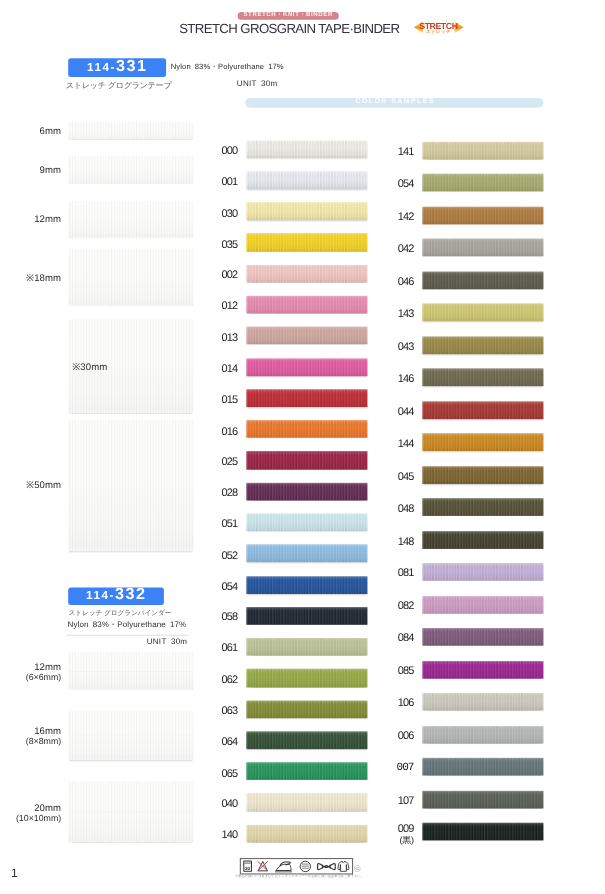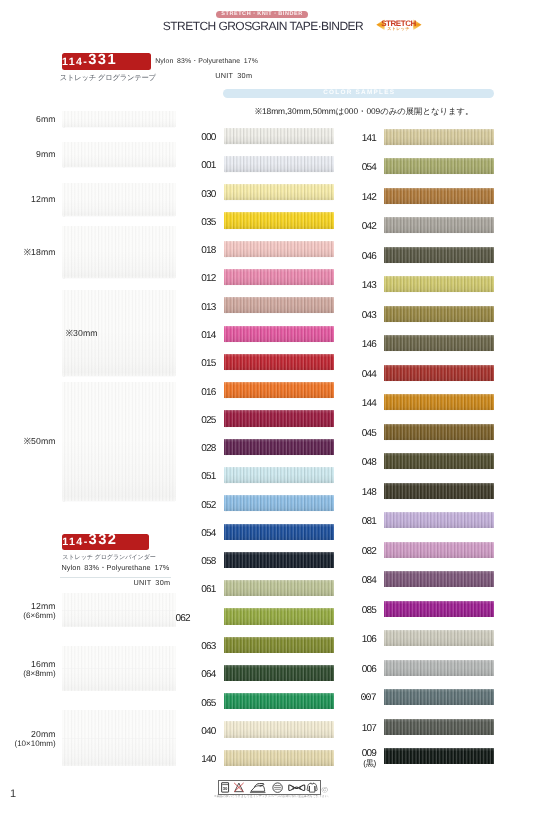--- a/index.html
+++ b/index.html
@@ -20,22 +20,22 @@
   .main-title-inner{display:inline-block;}
 
   .stretch-badge{position:absolute;left:375.8px;top:19.0px;width:45.8px;height:11.6px;}
   .stretch-badge svg{position:absolute;left:0;top:0;}
   .stretch-badge .sb-txt{position:absolute;left:0;top:1.1px;width:45.5px;text-align:center;
         font-size:8.0px;font-weight:700;color:#cb3f24;letter-spacing:-.42px;line-height:1;}
   .stretch-badge .sb-sub{position:absolute;left:0;top:8.2px;width:45.5px;text-align:center;
         font-size:4.1px;color:#e79a3f;letter-spacing:.35px;line-height:1;font-weight:700;}
 
   
-  .codebox{position:absolute;border-radius:2.5px;background:#b91c1c;
-        display:flex;align-items:flex-end;justify-content:flex-start;}
+  .codebox{position:absolute;border-radius:2.5px;background:#3b82f6;
+        display:flex;align-items:flex-end;justify-content:center;}
   .codebox span{color:#ffffff;font-weight:700;letter-spacing:1.4px;line-height:1;
         display:inline-block;}
   .code-a{font-size:10.7px;transform:translateY(-3.1px);}
   .code-b{font-size:14.7px;transform:translateY(-2.6px);}
   .jpname{position:absolute;font-size:7.4px;color:#5a6069;letter-spacing:-.3px;white-space:nowrap;
         line-height:9px;}
   .composition{position:absolute;font-size:6.93px;color:#2e2e2e;letter-spacing:.1px;white-space:nowrap;
         line-height:9px;word-spacing:1.6px;}
   .unit{position:absolute;font-size:7.3px;color:#2e2e2e;letter-spacing:.25px;white-space:nowrap;
         line-height:9px;word-spacing:1.8px;}
@@ -94,23 +94,20 @@
       </defs>
       <path d="M17.0 0.5 L17.0 22.4 L0.6 11.45 Z" fill="url(#gold)"></path>
       <path d="M74.0 0.5 L74.0 22.4 L90.4 11.45 Z" fill="url(#gold)"></path>
     </svg>
     <div class="sb-txt">STRETCH</div>
     <div class="sb-sub">ストレッチ</div>
   </div>
 
   <div class="cs-banner">
     <span>COLOR SAMPLES</span>
-  </div>
-  <div class="cs-note">
-    <span class="cs-note-inner">※18mm,30mm,50mmは000・009のみの展開となります。</span>
   </div>
 
   <div id="products">
       <div class="codebox" style="left: 61.9px; top: 53.2px; width: 89.5px; height: 17.2px;">
         <span class="code-a">114-</span>
         <span class="code-b">331</span>
       </div>
       <div class="jpname" style="left: 59.8px; top: 72.8px;">ストレッチ グログランテープ</div>
       <div class="composition" style="left: 155.2px; top: 56.6px;">Nylon 83%・Polyurethane 17%</div>
       <div class="unit" style="left: 215.3px; top: 70.8px;">UNIT 30m</div>
@@ -150,21 +147,21 @@
   <div id="colorcols">
       <div class="swatch" style="left: 223.5px; top: 127.6px; width: 110.5px; height: 16.2px; background: repeating-linear-gradient(90deg, rgba(255, 255, 255, 0.21) 0px, rgba(255, 255, 255, 0.063) 0.38px, rgba(0, 0, 0, 0.04) 0.72px, rgba(0, 0, 0, 0.114) 1px, rgba(255, 255, 255, 0.21) 1.42px), linear-gradient(rgba(255, 255, 255, 0.3) 0%, rgba(255, 255, 255, 0.1) 8%, rgba(255, 255, 255, 0) 22%, rgba(0, 0, 0, 0) 46%, rgba(0, 0, 0, 0.043) 82%, rgba(0, 0, 0, 0.1) 96%, rgba(0, 0, 0, 0.043) 100%), rgb(239, 238, 232); box-shadow: rgba(0, 0, 0, 0.2) 0px 1.1px 1.4px -0.6px; filter: blur(0.18px);"></div>
       <div class="ccode" style="left: 175.6px; top: 133px; width: 40px; text-align: right;"><span>000</span></div>
       <div class="swatch" style="left: 223.5px; top: 155.88px; width: 110.5px; height: 16.2px; background: repeating-linear-gradient(90deg, rgba(255, 255, 255, 0.21) 0px, rgba(255, 255, 255, 0.063) 0.38px, rgba(0, 0, 0, 0.04) 0.72px, rgba(0, 0, 0, 0.114) 1px, rgba(255, 255, 255, 0.21) 1.42px), linear-gradient(rgba(255, 255, 255, 0.3) 0%, rgba(255, 255, 255, 0.1) 8%, rgba(255, 255, 255, 0) 22%, rgba(0, 0, 0, 0) 46%, rgba(0, 0, 0, 0.043) 82%, rgba(0, 0, 0, 0.1) 96%, rgba(0, 0, 0, 0.043) 100%), rgb(233, 236, 242); box-shadow: rgba(0, 0, 0, 0.2) 0px 1.1px 1.4px -0.6px; filter: blur(0.18px);"></div>
       <div class="ccode" style="left: 175.6px; top: 161.28px; width: 40px; text-align: right;"><span>001</span></div>
       <div class="swatch" style="left: 223.5px; top: 184.16px; width: 110.5px; height: 16.2px; background: repeating-linear-gradient(90deg, rgba(255, 255, 255, 0.21) 0px, rgba(255, 255, 255, 0.063) 0.38px, rgba(0, 0, 0, 0.04) 0.72px, rgba(0, 0, 0, 0.114) 1px, rgba(255, 255, 255, 0.21) 1.42px), linear-gradient(rgba(255, 255, 255, 0.3) 0%, rgba(255, 255, 255, 0.1) 8%, rgba(255, 255, 255, 0) 22%, rgba(0, 0, 0, 0) 46%, rgba(0, 0, 0, 0.043) 82%, rgba(0, 0, 0, 0.1) 96%, rgba(0, 0, 0, 0.043) 100%), rgb(247, 236, 168); box-shadow: rgba(0, 0, 0, 0.2) 0px 1.1px 1.4px -0.6px; filter: blur(0.18px);"></div>
       <div class="ccode" style="left: 175.6px; top: 189.56px; width: 40px; text-align: right;"><span>030</span></div>
       <div class="swatch" style="left: 223.5px; top: 212.44px; width: 110.5px; height: 16.2px; background: repeating-linear-gradient(90deg, rgba(255, 255, 255, 0.21) 0px, rgba(255, 255, 255, 0.063) 0.38px, rgba(0, 0, 0, 0.04) 0.72px, rgba(0, 0, 0, 0.114) 1px, rgba(255, 255, 255, 0.21) 1.42px), linear-gradient(rgba(255, 255, 255, 0.3) 0%, rgba(255, 255, 255, 0.1) 8%, rgba(255, 255, 255, 0) 22%, rgba(0, 0, 0, 0) 46%, rgba(0, 0, 0, 0.043) 82%, rgba(0, 0, 0, 0.1) 96%, rgba(0, 0, 0, 0.043) 100%), rgb(248, 212, 30); box-shadow: rgba(0, 0, 0, 0.2) 0px 1.1px 1.4px -0.6px; filter: blur(0.18px);"></div>
       <div class="ccode" style="left: 175.6px; top: 217.84px; width: 40px; text-align: right;"><span>035</span></div>
       <div class="swatch" style="left: 223.5px; top: 240.72px; width: 110.5px; height: 16.2px; background: repeating-linear-gradient(90deg, rgba(255, 255, 255, 0.21) 0px, rgba(255, 255, 255, 0.063) 0.38px, rgba(0, 0, 0, 0.04) 0.72px, rgba(0, 0, 0, 0.114) 1px, rgba(255, 255, 255, 0.21) 1.42px), linear-gradient(rgba(255, 255, 255, 0.3) 0%, rgba(255, 255, 255, 0.1) 8%, rgba(255, 255, 255, 0) 22%, rgba(0, 0, 0, 0) 46%, rgba(0, 0, 0, 0.043) 82%, rgba(0, 0, 0, 0.1) 96%, rgba(0, 0, 0, 0.043) 100%), rgb(244, 199, 195); box-shadow: rgba(0, 0, 0, 0.2) 0px 1.1px 1.4px -0.6px; filter: blur(0.18px);"></div>
-      <div class="ccode" style="left: 175.6px; top: 246.12px; width: 40px; text-align: right;"><span>018</span></div>
+      <div class="ccode" style="left: 175.6px; top: 246.12px; width: 40px; text-align: right;"><span>002</span></div>
       <div class="swatch" style="left: 223.5px; top: 269px; width: 110.5px; height: 16.2px; background: repeating-linear-gradient(90deg, rgba(255, 255, 255, 0.21) 0px, rgba(255, 255, 255, 0.063) 0.38px, rgba(0, 0, 0, 0.04) 0.72px, rgba(0, 0, 0, 0.114) 1px, rgba(255, 255, 255, 0.21) 1.42px), linear-gradient(rgba(255, 255, 255, 0.3) 0%, rgba(255, 255, 255, 0.1) 8%, rgba(255, 255, 255, 0) 22%, rgba(0, 0, 0, 0) 46%, rgba(0, 0, 0, 0.043) 82%, rgba(0, 0, 0, 0.1) 96%, rgba(0, 0, 0, 0.043) 100%), rgb(234, 136, 174); box-shadow: rgba(0, 0, 0, 0.2) 0px 1.1px 1.4px -0.6px; filter: blur(0.18px);"></div>
       <div class="ccode" style="left: 175.6px; top: 274.4px; width: 40px; text-align: right;"><span>012</span></div>
       <div class="swatch" style="left: 223.5px; top: 297.28px; width: 110.5px; height: 16.2px; background: repeating-linear-gradient(90deg, rgba(255, 255, 255, 0.21) 0px, rgba(255, 255, 255, 0.063) 0.38px, rgba(0, 0, 0, 0.04) 0.72px, rgba(0, 0, 0, 0.114) 1px, rgba(255, 255, 255, 0.21) 1.42px), linear-gradient(rgba(255, 255, 255, 0.3) 0%, rgba(255, 255, 255, 0.1) 8%, rgba(255, 255, 255, 0) 22%, rgba(0, 0, 0, 0) 46%, rgba(0, 0, 0, 0.043) 82%, rgba(0, 0, 0, 0.1) 96%, rgba(0, 0, 0, 0.043) 100%), rgb(207, 168, 158); box-shadow: rgba(0, 0, 0, 0.2) 0px 1.1px 1.4px -0.6px; filter: blur(0.18px);"></div>
       <div class="ccode" style="left: 175.6px; top: 302.68px; width: 40px; text-align: right;"><span>013</span></div>
       <div class="swatch" style="left: 223.5px; top: 325.56px; width: 110.5px; height: 16.2px; background: repeating-linear-gradient(90deg, rgba(255, 255, 255, 0.21) 0px, rgba(255, 255, 255, 0.063) 0.38px, rgba(0, 0, 0, 0.04) 0.72px, rgba(0, 0, 0, 0.114) 1px, rgba(255, 255, 255, 0.21) 1.42px), linear-gradient(rgba(255, 255, 255, 0.3) 0%, rgba(255, 255, 255, 0.1) 8%, rgba(255, 255, 255, 0) 22%, rgba(0, 0, 0, 0) 46%, rgba(0, 0, 0, 0.043) 82%, rgba(0, 0, 0, 0.1) 96%, rgba(0, 0, 0, 0.043) 100%), rgb(227, 86, 159); box-shadow: rgba(0, 0, 0, 0.2) 0px 1.1px 1.4px -0.6px; filter: blur(0.18px);"></div>
       <div class="ccode" style="left: 175.6px; top: 330.96px; width: 40px; text-align: right;"><span>014</span></div>
       <div class="swatch" style="left: 223.5px; top: 353.84px; width: 110.5px; height: 16.2px; background: repeating-linear-gradient(90deg, rgba(255, 255, 255, 0.21) 0px, rgba(255, 255, 255, 0.063) 0.38px, rgba(0, 0, 0, 0.04) 0.72px, rgba(0, 0, 0, 0.114) 1px, rgba(255, 255, 255, 0.21) 1.42px), linear-gradient(rgba(255, 255, 255, 0.3) 0%, rgba(255, 255, 255, 0.1) 8%, rgba(255, 255, 255, 0) 22%, rgba(0, 0, 0, 0) 46%, rgba(0, 0, 0, 0.043) 82%, rgba(0, 0, 0, 0.1) 96%, rgba(0, 0, 0, 0.043) 100%), rgb(191, 37, 49); box-shadow: rgba(0, 0, 0, 0.2) 0px 1.1px 1.4px -0.6px; filter: blur(0.18px);"></div>
       <div class="ccode" style="left: 175.6px; top: 359.24px; width: 40px; text-align: right;"><span>015</span></div>
       <div class="swatch" style="left: 223.5px; top: 382.12px; width: 110.5px; height: 16.2px; background: repeating-linear-gradient(90deg, rgba(255, 255, 255, 0.21) 0px, rgba(255, 255, 255, 0.063) 0.38px, rgba(0, 0, 0, 0.04) 0.72px, rgba(0, 0, 0, 0.114) 1px, rgba(255, 255, 255, 0.21) 1.42px), linear-gradient(rgba(255, 255, 255, 0.3) 0%, rgba(255, 255, 255, 0.1) 8%, rgba(255, 255, 255, 0) 22%, rgba(0, 0, 0, 0) 46%, rgba(0, 0, 0, 0.043) 82%, rgba(0, 0, 0, 0.1) 96%, rgba(0, 0, 0, 0.043) 100%), rgb(239, 115, 36); box-shadow: rgba(0, 0, 0, 0.2) 0px 1.1px 1.4px -0.6px; filter: blur(0.18px);"></div>
       <div class="ccode" style="left: 175.6px; top: 387.52px; width: 40px; text-align: right;"><span>016</span></div>
@@ -176,21 +173,21 @@
       <div class="ccode" style="left: 175.6px; top: 472.36px; width: 40px; text-align: right;"><span>051</span></div>
       <div class="swatch" style="left: 223.5px; top: 495.24px; width: 110.5px; height: 16.2px; background: repeating-linear-gradient(90deg, rgba(255, 255, 255, 0.21) 0px, rgba(255, 255, 255, 0.063) 0.38px, rgba(0, 0, 0, 0.04) 0.72px, rgba(0, 0, 0, 0.114) 1px, rgba(255, 255, 255, 0.21) 1.42px), linear-gradient(rgba(255, 255, 255, 0.3) 0%, rgba(255, 255, 255, 0.1) 8%, rgba(255, 255, 255, 0) 22%, rgba(0, 0, 0, 0) 46%, rgba(0, 0, 0, 0.043) 82%, rgba(0, 0, 0, 0.1) 96%, rgba(0, 0, 0, 0.043) 100%), rgb(140, 189, 229); box-shadow: rgba(0, 0, 0, 0.2) 0px 1.1px 1.4px -0.6px; filter: blur(0.18px);"></div>
       <div class="ccode" style="left: 175.6px; top: 500.64px; width: 40px; text-align: right;"><span>052</span></div>
       <div class="swatch" style="left: 223.5px; top: 523.52px; width: 110.5px; height: 16.2px; background: repeating-linear-gradient(90deg, rgba(255, 255, 255, 0.21) 0px, rgba(255, 255, 255, 0.063) 0.38px, rgba(0, 0, 0, 0.04) 0.72px, rgba(0, 0, 0, 0.114) 1px, rgba(255, 255, 255, 0.21) 1.42px), linear-gradient(rgba(255, 255, 255, 0.3) 0%, rgba(255, 255, 255, 0.1) 8%, rgba(255, 255, 255, 0) 22%, rgba(0, 0, 0, 0) 46%, rgba(0, 0, 0, 0.043) 82%, rgba(0, 0, 0, 0.1) 96%, rgba(0, 0, 0, 0.043) 100%), rgb(27, 78, 155); box-shadow: rgba(0, 0, 0, 0.2) 0px 1.1px 1.4px -0.6px; filter: blur(0.18px);"></div>
       <div class="ccode" style="left: 175.6px; top: 528.92px; width: 40px; text-align: right;"><span>054</span></div>
       <div class="swatch" style="left: 223.5px; top: 551.8px; width: 110.5px; height: 16.2px; background: repeating-linear-gradient(90deg, rgba(255, 255, 255, 0.21) 0px, rgba(255, 255, 255, 0.063) 0.38px, rgba(0, 0, 0, 0.04) 0.72px, rgba(0, 0, 0, 0.114) 1px, rgba(255, 255, 255, 0.21) 1.42px), linear-gradient(rgba(255, 255, 255, 0.3) 0%, rgba(255, 255, 255, 0.1) 8%, rgba(255, 255, 255, 0) 22%, rgba(0, 0, 0, 0) 46%, rgba(0, 0, 0, 0.043) 82%, rgba(0, 0, 0, 0.1) 96%, rgba(0, 0, 0, 0.043) 100%), rgb(22, 31, 43); box-shadow: rgba(0, 0, 0, 0.2) 0px 1.1px 1.4px -0.6px; filter: blur(0.18px);"></div>
       <div class="ccode" style="left: 175.6px; top: 557.2px; width: 40px; text-align: right;"><span>058</span></div>
       <div class="swatch" style="left: 223.5px; top: 580.08px; width: 110.5px; height: 16.2px; background: repeating-linear-gradient(90deg, rgba(255, 255, 255, 0.21) 0px, rgba(255, 255, 255, 0.063) 0.38px, rgba(0, 0, 0, 0.04) 0.72px, rgba(0, 0, 0, 0.114) 1px, rgba(255, 255, 255, 0.21) 1.42px), linear-gradient(rgba(255, 255, 255, 0.3) 0%, rgba(255, 255, 255, 0.1) 8%, rgba(255, 255, 255, 0) 22%, rgba(0, 0, 0, 0) 46%, rgba(0, 0, 0, 0.043) 82%, rgba(0, 0, 0, 0.1) 96%, rgba(0, 0, 0, 0.043) 100%), rgb(188, 195, 150); box-shadow: rgba(0, 0, 0, 0.2) 0px 1.1px 1.4px -0.6px; filter: blur(0.18px);"></div>
       <div class="ccode" style="left: 175.6px; top: 585.48px; width: 40px; text-align: right;"><span>061</span></div>
       <div class="swatch" style="left: 223.5px; top: 608.36px; width: 110.5px; height: 16.2px; background: repeating-linear-gradient(90deg, rgba(255, 255, 255, 0.21) 0px, rgba(255, 255, 255, 0.063) 0.38px, rgba(0, 0, 0, 0.04) 0.72px, rgba(0, 0, 0, 0.114) 1px, rgba(255, 255, 255, 0.21) 1.42px), linear-gradient(rgba(255, 255, 255, 0.3) 0%, rgba(255, 255, 255, 0.1) 8%, rgba(255, 255, 255, 0) 22%, rgba(0, 0, 0, 0) 46%, rgba(0, 0, 0, 0.043) 82%, rgba(0, 0, 0, 0.1) 96%, rgba(0, 0, 0, 0.043) 100%), rgb(147, 169, 63); box-shadow: rgba(0, 0, 0, 0.2) 0px 1.1px 1.4px -0.6px; filter: blur(0.18px);"></div>
-      <div class="ccode" style="left: 175.6px; top: 613.76px; width: 40px; "><span>062</span></div>
+      <div class="ccode" style="left: 175.6px; top: 613.76px; width: 40px; text-align: right;"><span>062</span></div>
       <div class="swatch" style="left: 223.5px; top: 636.64px; width: 110.5px; height: 16.2px; background: repeating-linear-gradient(90deg, rgba(255, 255, 255, 0.21) 0px, rgba(255, 255, 255, 0.063) 0.38px, rgba(0, 0, 0, 0.04) 0.72px, rgba(0, 0, 0, 0.114) 1px, rgba(255, 255, 255, 0.21) 1.42px), linear-gradient(rgba(255, 255, 255, 0.3) 0%, rgba(255, 255, 255, 0.1) 8%, rgba(255, 255, 255, 0) 22%, rgba(0, 0, 0, 0) 46%, rgba(0, 0, 0, 0.043) 82%, rgba(0, 0, 0, 0.1) 96%, rgba(0, 0, 0, 0.043) 100%), rgb(127, 138, 46); box-shadow: rgba(0, 0, 0, 0.2) 0px 1.1px 1.4px -0.6px; filter: blur(0.18px);"></div>
       <div class="ccode" style="left: 175.6px; top: 642.04px; width: 40px; text-align: right;"><span>063</span></div>
       <div class="swatch" style="left: 223.5px; top: 664.92px; width: 110.5px; height: 16.2px; background: repeating-linear-gradient(90deg, rgba(255, 255, 255, 0.21) 0px, rgba(255, 255, 255, 0.063) 0.38px, rgba(0, 0, 0, 0.04) 0.72px, rgba(0, 0, 0, 0.114) 1px, rgba(255, 255, 255, 0.21) 1.42px), linear-gradient(rgba(255, 255, 255, 0.3) 0%, rgba(255, 255, 255, 0.1) 8%, rgba(255, 255, 255, 0) 22%, rgba(0, 0, 0, 0) 46%, rgba(0, 0, 0, 0.043) 82%, rgba(0, 0, 0, 0.1) 96%, rgba(0, 0, 0, 0.043) 100%), rgb(46, 74, 45); box-shadow: rgba(0, 0, 0, 0.2) 0px 1.1px 1.4px -0.6px; filter: blur(0.18px);"></div>
       <div class="ccode" style="left: 175.6px; top: 670.32px; width: 40px; text-align: right;"><span>064</span></div>
       <div class="swatch" style="left: 223.5px; top: 693.2px; width: 110.5px; height: 16.2px; background: repeating-linear-gradient(90deg, rgba(255, 255, 255, 0.21) 0px, rgba(255, 255, 255, 0.063) 0.38px, rgba(0, 0, 0, 0.04) 0.72px, rgba(0, 0, 0, 0.114) 1px, rgba(255, 255, 255, 0.21) 1.42px), linear-gradient(rgba(255, 255, 255, 0.3) 0%, rgba(255, 255, 255, 0.1) 8%, rgba(255, 255, 255, 0) 22%, rgba(0, 0, 0, 0) 46%, rgba(0, 0, 0, 0.043) 82%, rgba(0, 0, 0, 0.1) 96%, rgba(0, 0, 0, 0.043) 100%), rgb(29, 147, 85); box-shadow: rgba(0, 0, 0, 0.2) 0px 1.1px 1.4px -0.6px; filter: blur(0.18px);"></div>
       <div class="ccode" style="left: 175.6px; top: 698.6px; width: 40px; text-align: right;"><span>065</span></div>
       <div class="swatch" style="left: 223.5px; top: 721.48px; width: 110.5px; height: 16.2px; background: repeating-linear-gradient(90deg, rgba(255, 255, 255, 0.21) 0px, rgba(255, 255, 255, 0.063) 0.38px, rgba(0, 0, 0, 0.04) 0.72px, rgba(0, 0, 0, 0.114) 1px, rgba(255, 255, 255, 0.21) 1.42px), linear-gradient(rgba(255, 255, 255, 0.3) 0%, rgba(255, 255, 255, 0.1) 8%, rgba(255, 255, 255, 0) 22%, rgba(0, 0, 0, 0) 46%, rgba(0, 0, 0, 0.043) 82%, rgba(0, 0, 0, 0.1) 96%, rgba(0, 0, 0, 0.043) 100%), rgb(242, 235, 210); box-shadow: rgba(0, 0, 0, 0.2) 0px 1.1px 1.4px -0.6px; filter: blur(0.18px);"></div>
       <div class="ccode" style="left: 175.6px; top: 726.88px; width: 40px; text-align: right;"><span>040</span></div>
       <div class="swatch" style="left: 223.5px; top: 749.76px; width: 110.5px; height: 16.2px; background: repeating-linear-gradient(90deg, rgba(255, 255, 255, 0.21) 0px, rgba(255, 255, 255, 0.063) 0.38px, rgba(0, 0, 0, 0.04) 0.72px, rgba(0, 0, 0, 0.114) 1px, rgba(255, 255, 255, 0.21) 1.42px), linear-gradient(rgba(255, 255, 255, 0.3) 0%, rgba(255, 255, 255, 0.1) 8%, rgba(255, 255, 255, 0) 22%, rgba(0, 0, 0, 0) 46%, rgba(0, 0, 0, 0.043) 82%, rgba(0, 0, 0, 0.1) 96%, rgba(0, 0, 0, 0.043) 100%), rgb(229, 217, 173); box-shadow: rgba(0, 0, 0, 0.2) 0px 1.1px 1.4px -0.6px; filter: blur(0.18px);"></div>
       <div class="ccode" style="left: 175.6px; top: 755.16px; width: 40px; text-align: right;"><span>140</span></div>

